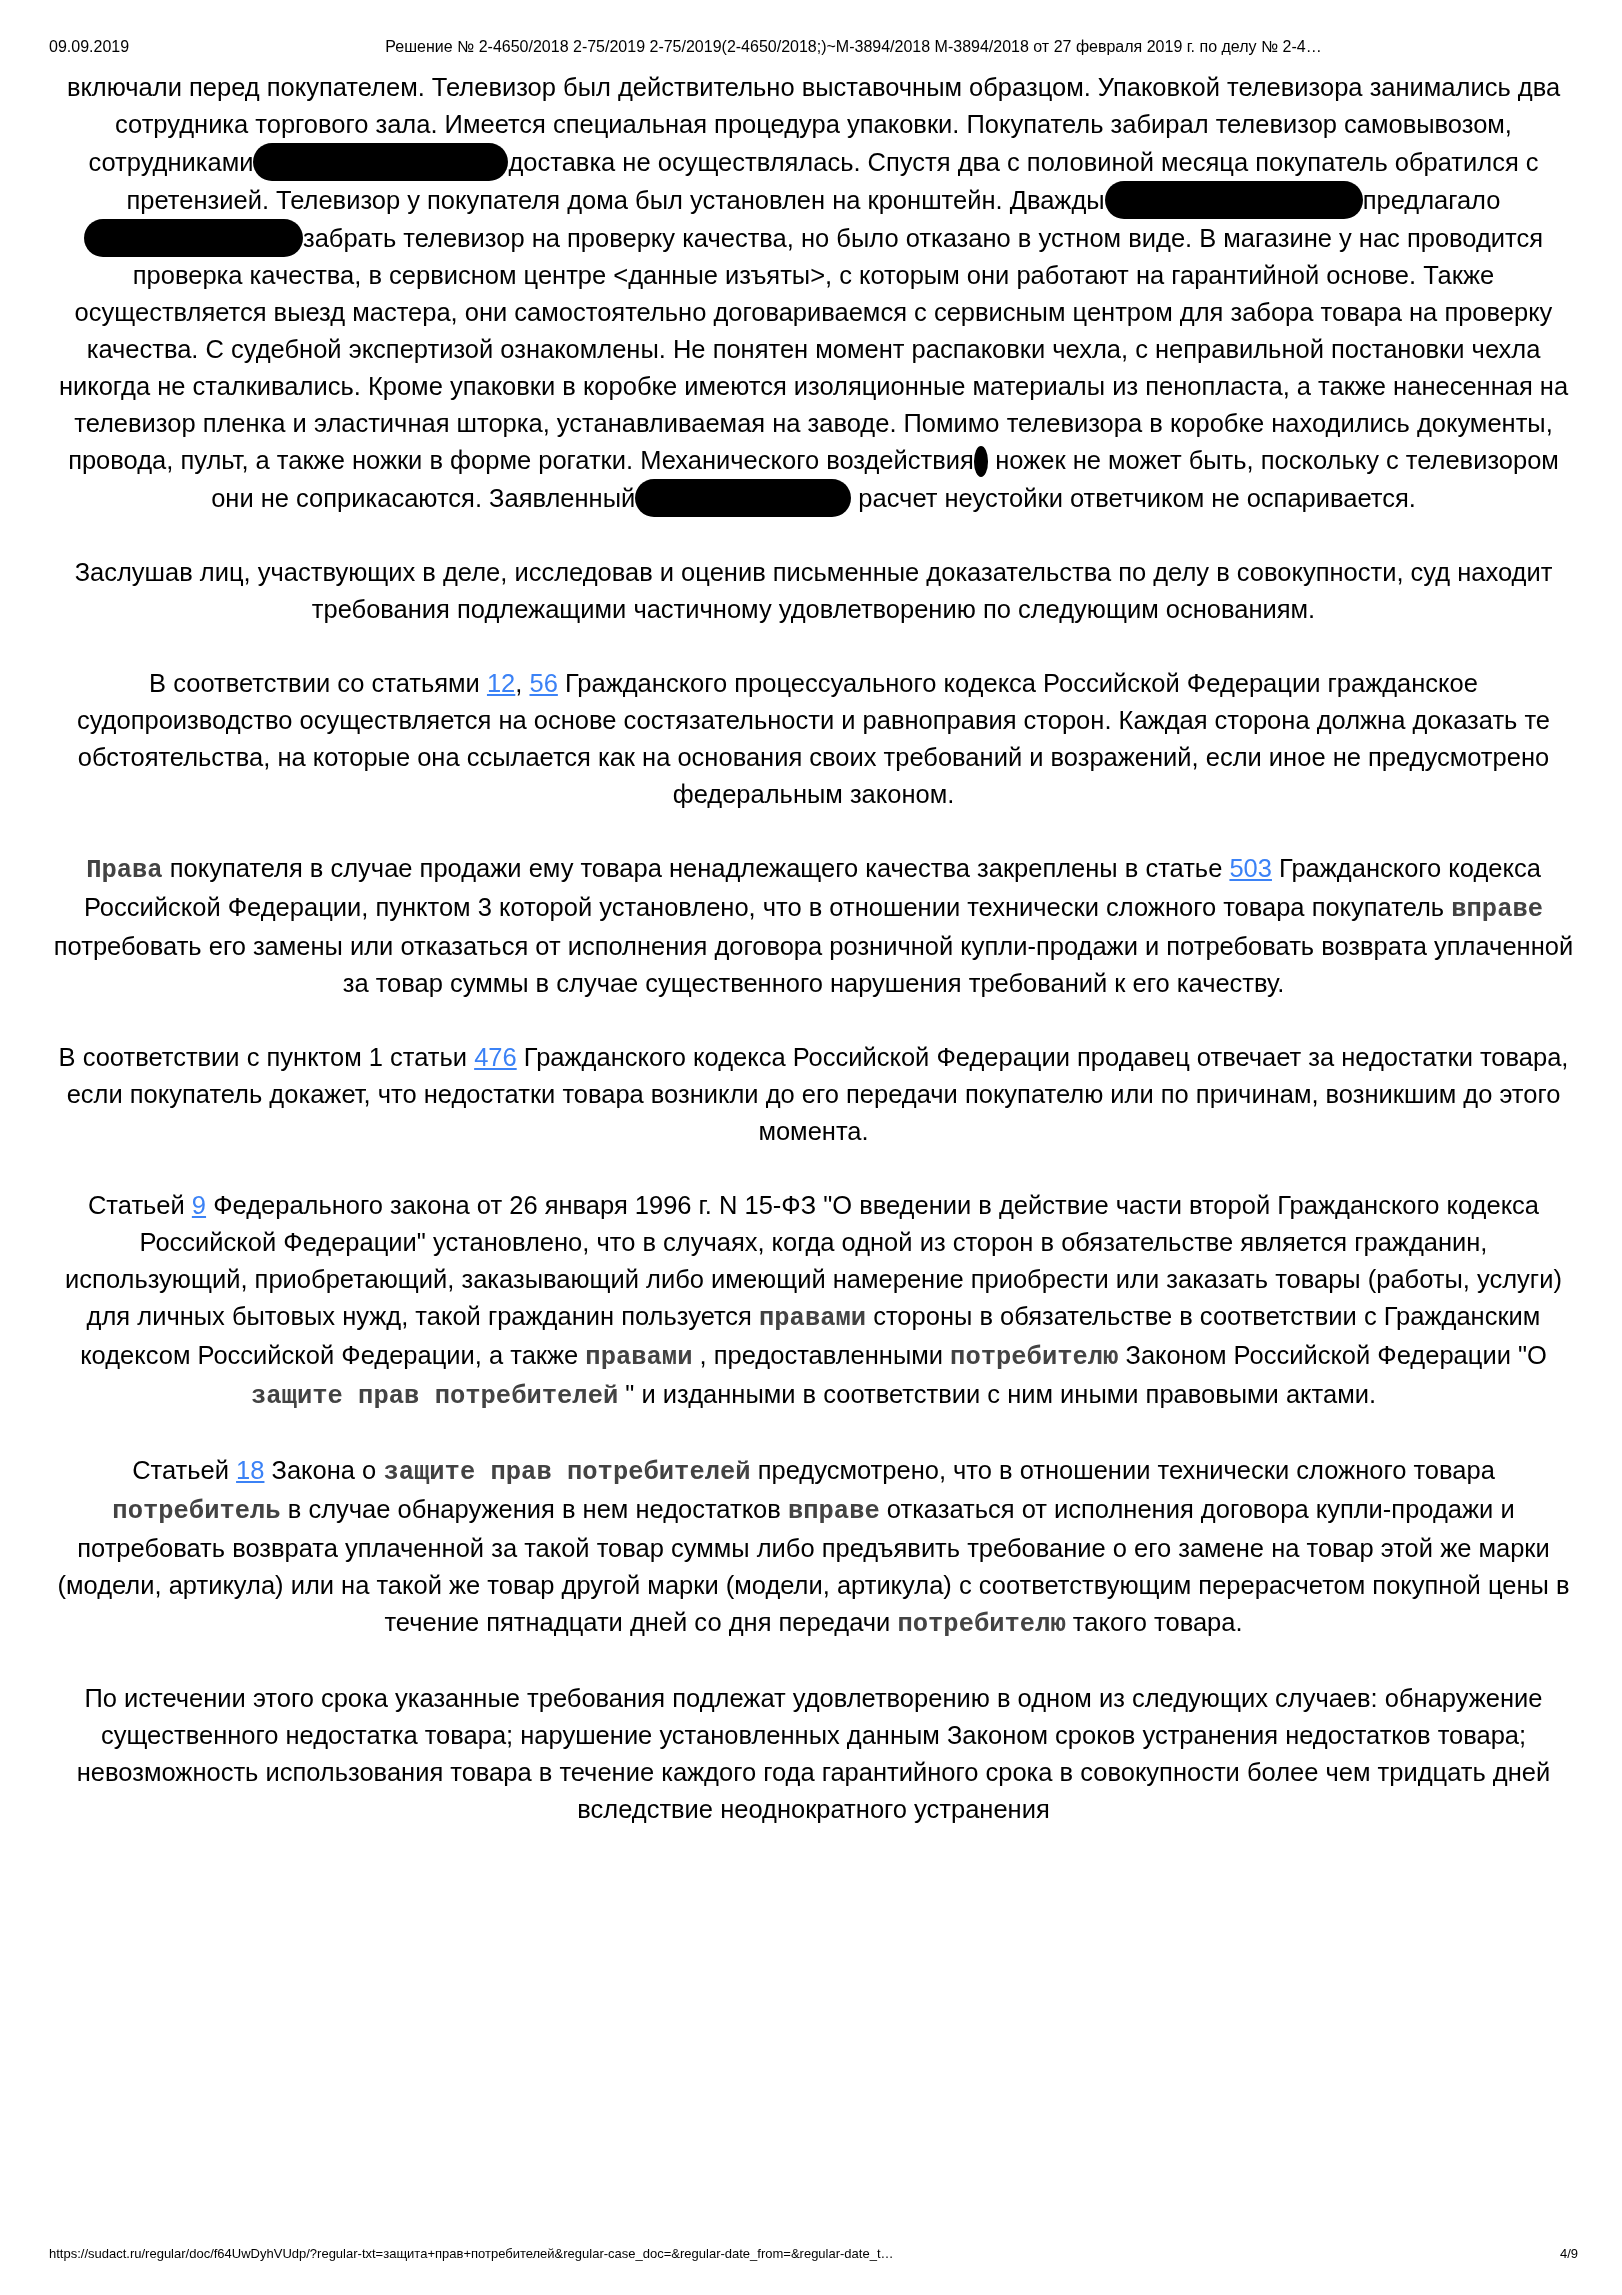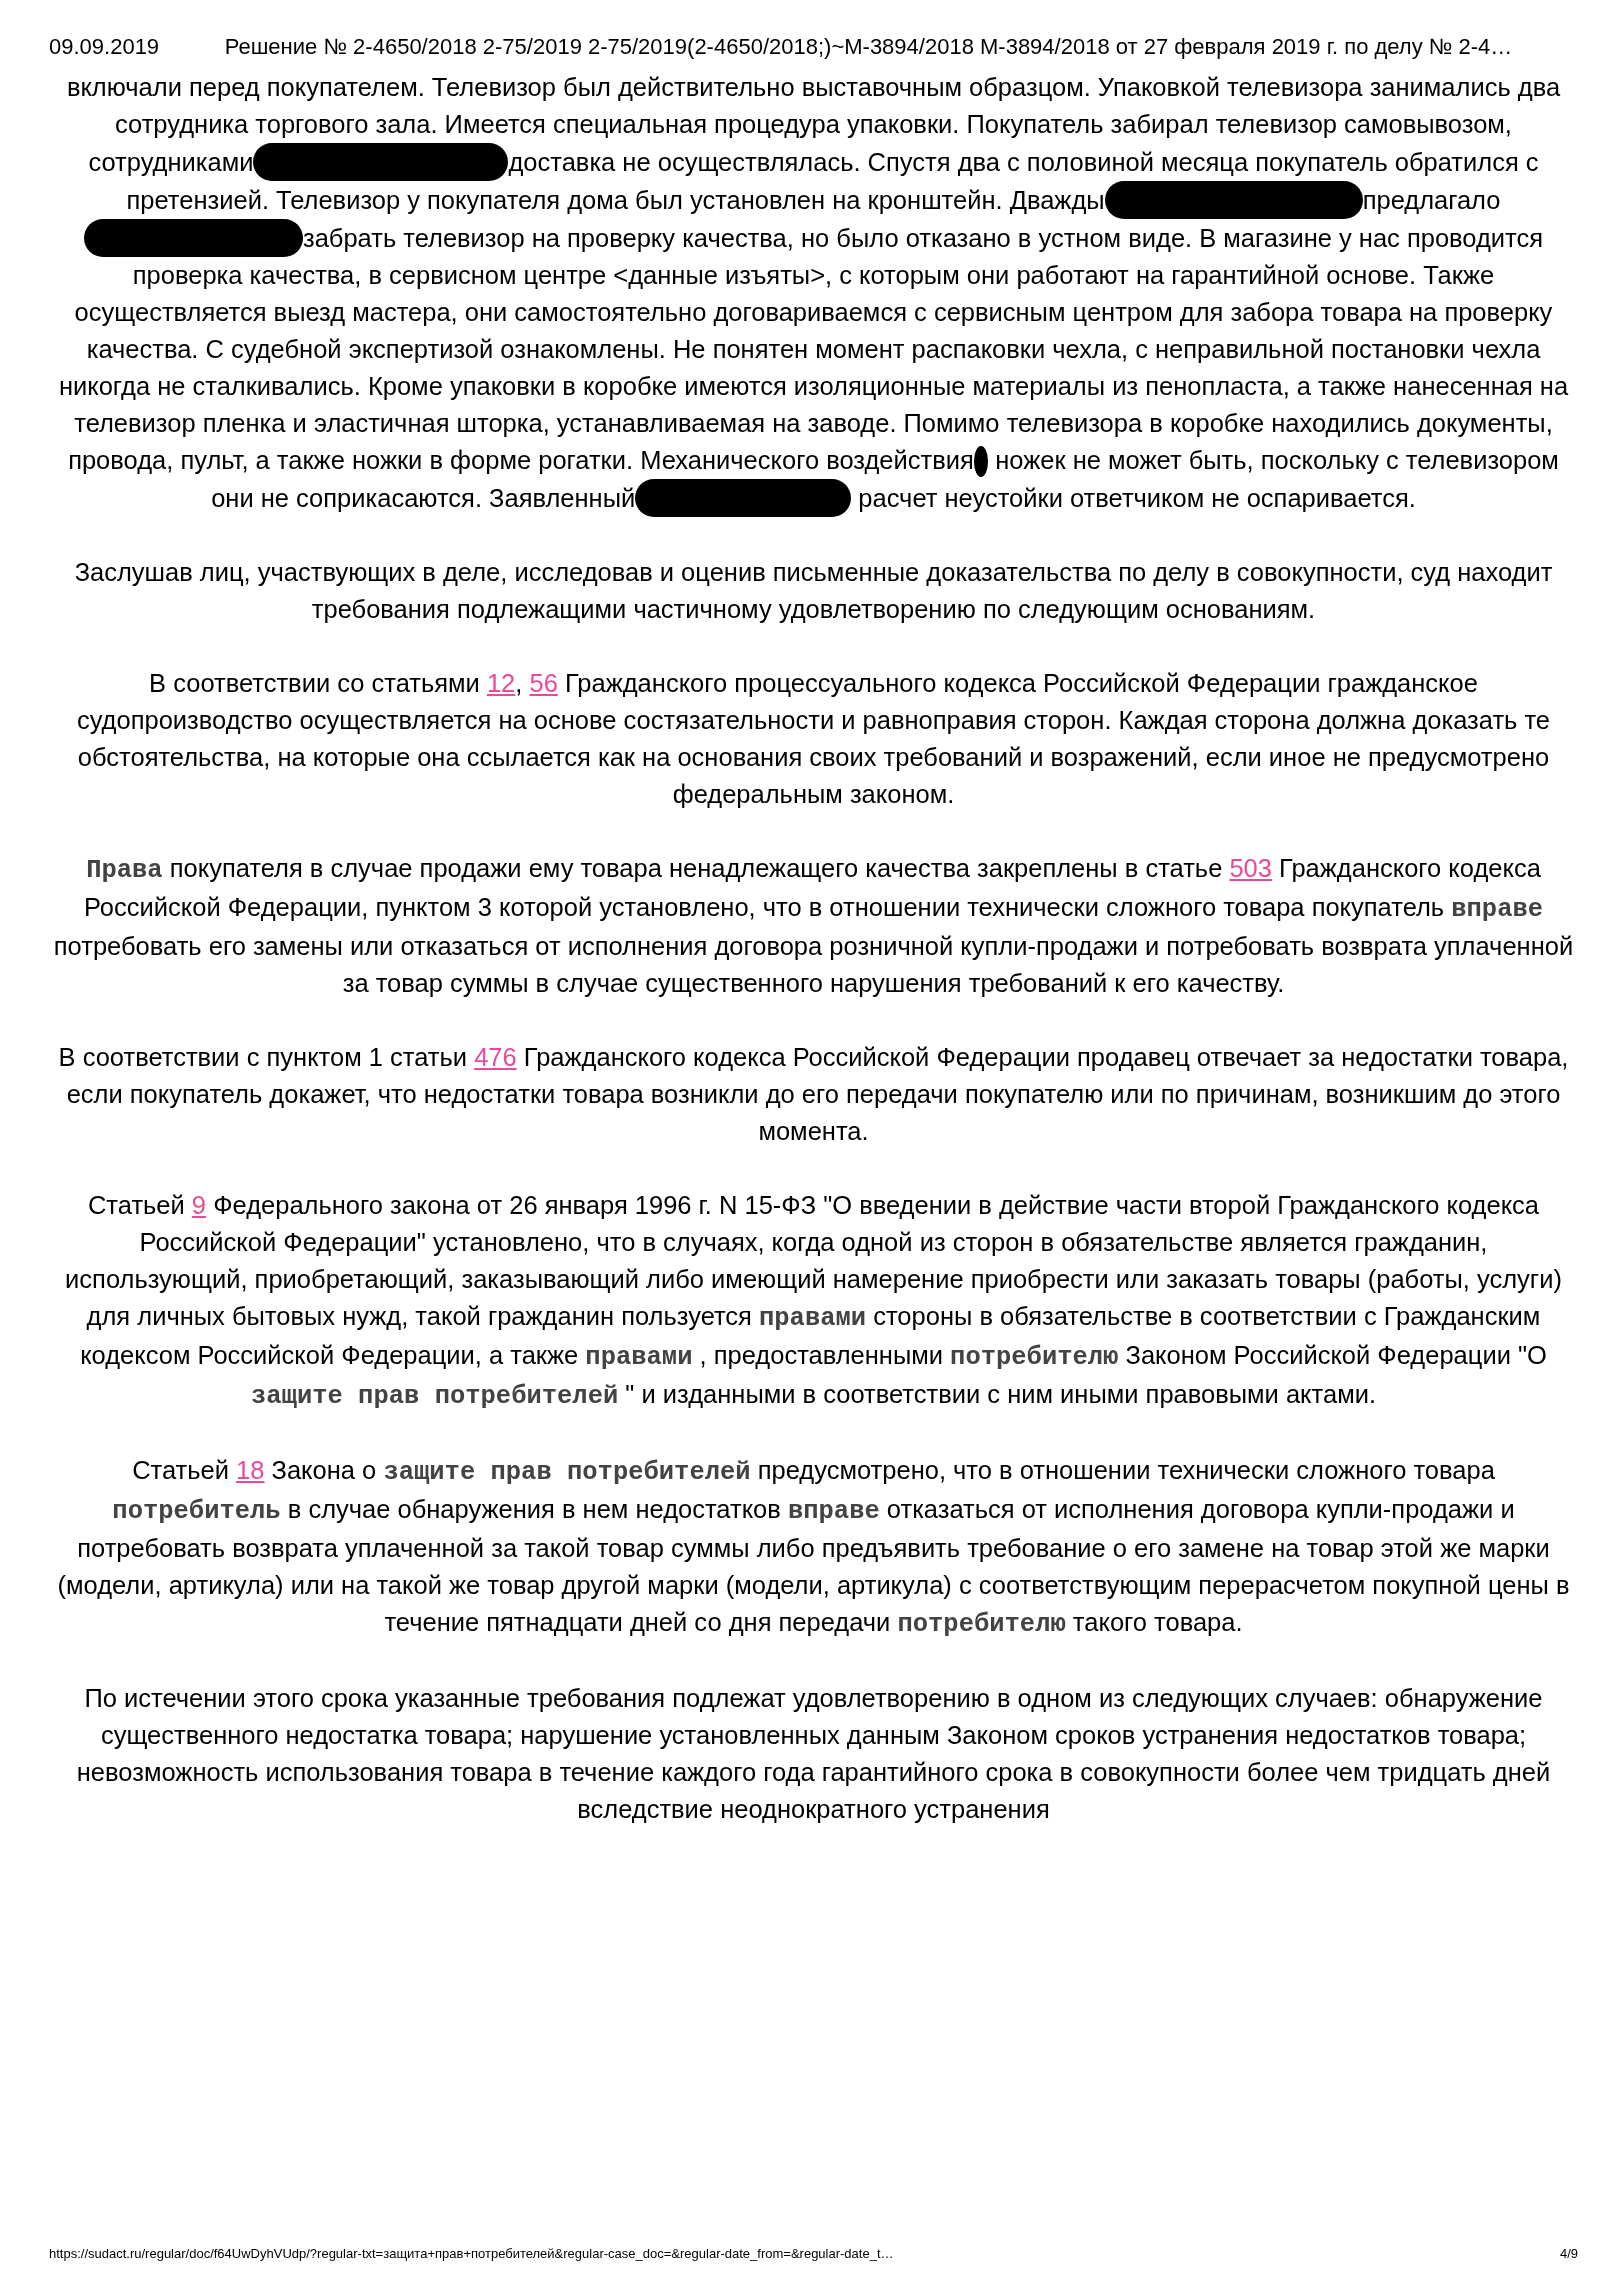--- a/index.html
+++ b/index.html
@@ -15,21 +15,21 @@
     color: #000000;
   }
   
   .print-header {
     position: absolute;
     top: 34px;
     left: 49px;
     right: 44px;
     display: flex;
     align-items: flex-end;
-    font-size: 22px;
+    font-size: 16px;
     line-height: 25px;
     color: #000000;
     white-space: nowrap;
   }
   .print-date { flex: 0 0 auto; }
   .print-title {
     flex: 1 1 auto;
     text-align: center;
     overflow: hidden;
     text-overflow: clip;
@@ -48,21 +48,21 @@
   .para {
     margin: 0 0 37px 0;
     padding: 0;
   }
   .hl {
     font-weight: bold;
     color: #434343;
     font-family: Liberation Mono, monospace;
   }
   .doc-link {
-    color: #ec4899;
+    color: #3b82f6;
     text-decoration: underline;
   }
   .redaction {
     display: inline-block;
     height: 38px;
     background: #000000;
     border-radius: 19px;
     vertical-align: -10.5px;
     margin: 0;
   }

